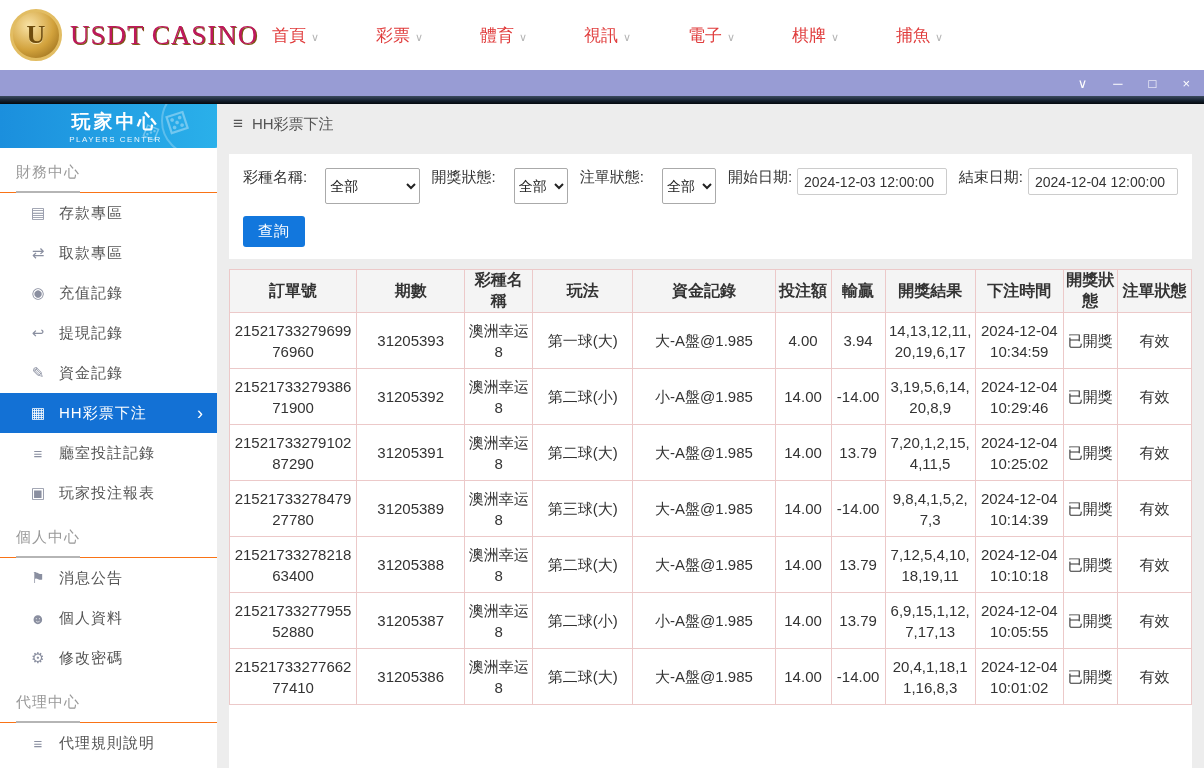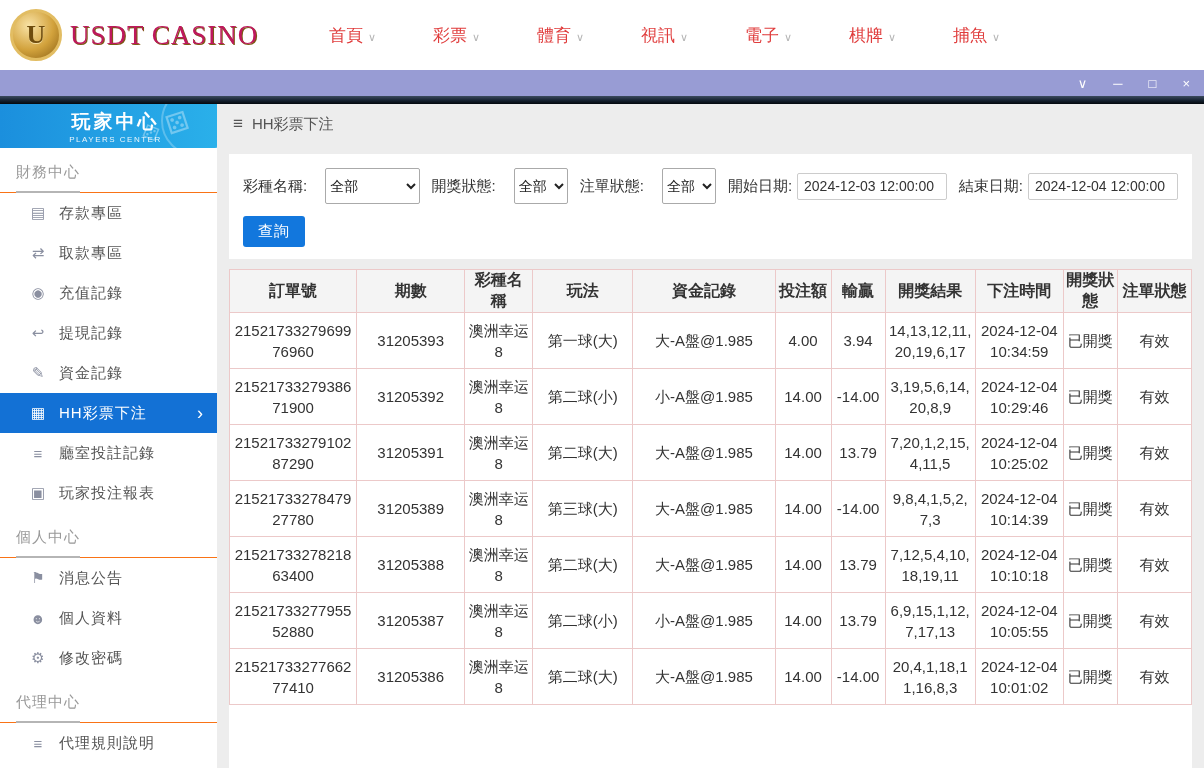--- a/index.html
+++ b/index.html
@@ -10,21 +10,21 @@
   .topnav { height:70px; background:#fff; display:flex; align-items:center; }
   .logo { display:flex; align-items:center; gap:8px; margin-left:10px; width:238px; cursor:pointer; }
   .logo-coin { width:52px; height:52px; border-radius:50%; flex:none;
     background:radial-gradient(circle at 35% 30%, #f9e3a6, #d2a23c 55%, #8a5f14);
     border:3px solid #e2bd63; display:flex; align-items:center; justify-content:center; }
   .logo-coin span { font-family:"Liberation Serif","DejaVu Serif",serif; font-weight:bold;
     font-size:26px; color:#6e4c0d; text-shadow:0 1px 0 #f5dfa0; }
   .logo-text { font-family:"Liberation Serif","DejaVu Serif",serif; font-weight:normal;
     font-size:27px; color:#be185d; letter-spacing:1px; text-shadow:1px 1px 0 #7c5a14; white-space:nowrap; }
   .nav-items { display:flex; margin-left:24px; }
-  .nav-item { width:104px; text-align:right; font-size:17px; color:#e03c3c; cursor:pointer; white-space:nowrap; }
+  .nav-item { width:104px; text-align:left; font-size:17px; color:#e03c3c; cursor:pointer; white-space:nowrap; }
   .nav-chev { color:#b5b5b5; font-size:11px; margin-left:5px; }
 
   
   .titlebar { height:26px; background:#989cd4; display:flex; align-items:center;
     justify-content:flex-end; gap:26px; padding-right:14px; }
   .win-ctrl { color:#fff; font-size:13px; line-height:1; cursor:pointer; }
 
   .dark-strip { height:8px; background:linear-gradient(180deg,#3c4b5f,#131f2d 60%,#04080d); }
 
   
@@ -53,21 +53,21 @@
   .menu-item.active .menu-icon { color:#fff; }
   .active-chev { position:absolute; right:14px; font-size:18px; color:#fff; }
 
   
   .main { flex:1; display:flex; flex-direction:column; overflow:hidden; }
   .breadcrumb { height:40px; display:flex; align-items:center; gap:9px; padding-left:16px;
     font-size:15px; color:#555; }
   .hamburger { font-size:17px; color:#555; cursor:pointer; }
 
   .filter-card { background:#fff; margin:10px 12px 0 12px; padding:14px 14px 12px 14px; }
-  .filter-row { display:flex; align-items:center; font-size:15px; color:#333; white-space:nowrap; }
+  .filter-row { display:flex; font-size:15px; color:#333; white-space:nowrap; }
   .filter-row .lbl { margin-right:5px; }
   .filter-row .gap { width:14px; }
   select.sel { height:36px; border:1px solid #aaa; background:#fff; font-size:14px; color:#222; border-radius:2px;margin-left:13px; }
   select.wide { width:112px; }
   select.narrow { width:64px; }
   input.date { width:150px; height:27px; border:1px solid #ccc; font-size:14px; color:#333;
     padding:0 6px; border-radius:2px; }
   .search-btn { margin-top:12px; background:#1277dd; color:#fff; border:none; border-radius:3px;
     font-size:15px; padding:6px 15px; cursor:pointer; letter-spacing:1px; }
 

